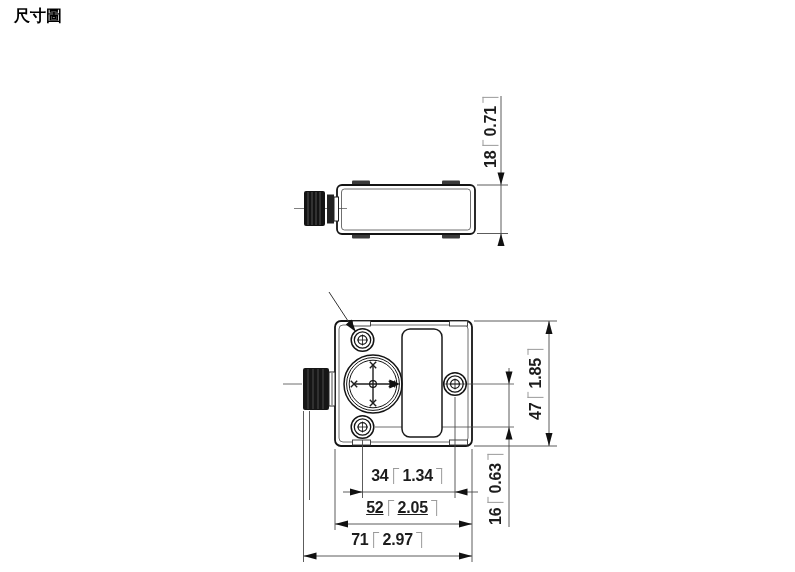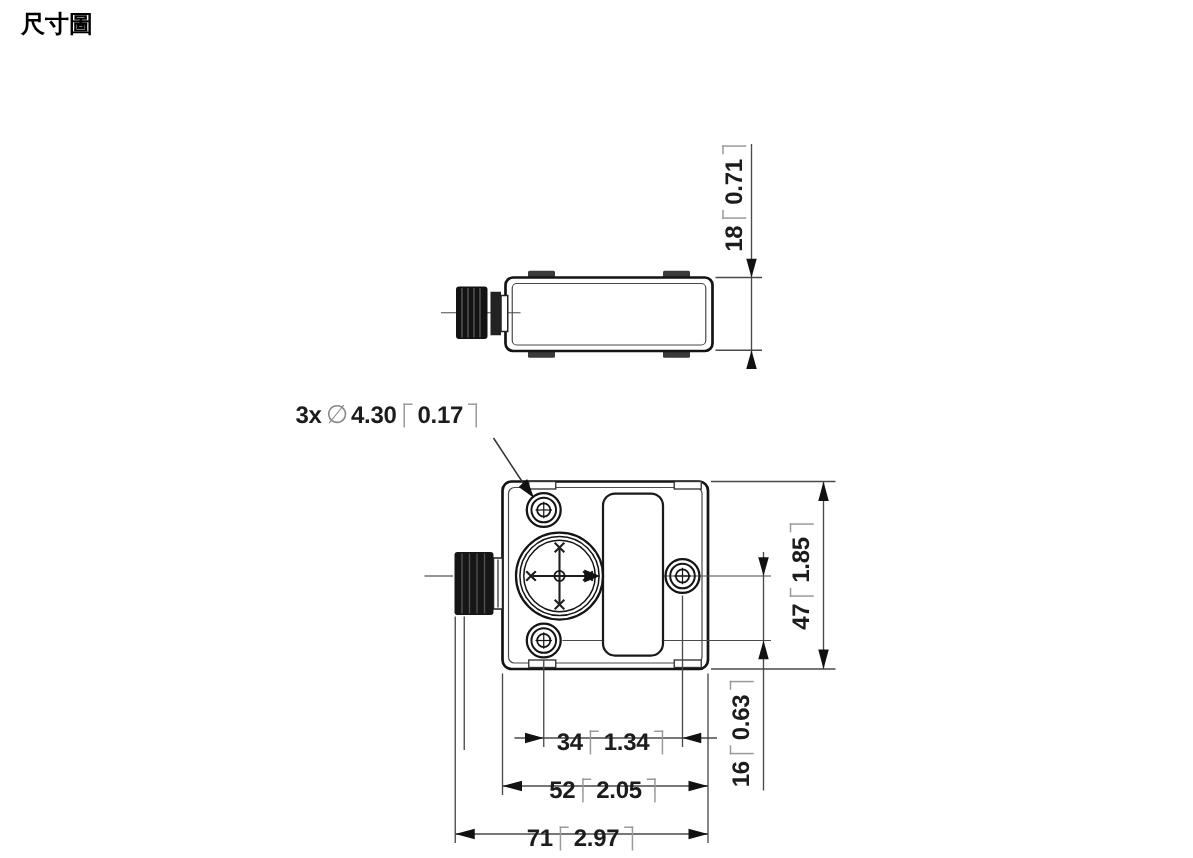--- a/index.html
+++ b/index.html
@@ -12,21 +12,21 @@
     font-size:16px; font-weight:bold; color:#000;
     font-family:"DejaVu Sans","Liberation Sans",sans-serif;
   }
   svg { position:absolute; left:0; top:0; }
   .dim-label {
     position:absolute; white-space:nowrap;
     font-family:"Liberation Sans",sans-serif;
     font-weight:bold; font-size:16px; line-height:19px; color:#1c1c1c;
     letter-spacing:-0.2px;
   }
-  .hc  { transform:translateX(-50%);margin-top:20px; }
+  .hc  { transform:translateX(-50%); }
   .rot { transform:translate(-50%,-50%) rotate(-90deg); transform-origin:center; }
   .br  { display:inline-block; width:5px; height:14.5px; vertical-align:-2.5px; }
   .bro { border-left:1.4px solid #9a9a9a; border-top:1.4px solid #9a9a9a; margin:0 3px 0 5px; }
   .brc { border-right:1.4px solid #9a9a9a; border-top:1.4px solid #9a9a9a; margin:0 5px 0 3px; }
   .dia { font-weight:normal; color:#8a8a8a; font-size:17px; padding:0 2px 0 3px;
          font-family:"DejaVu Sans",sans-serif; }
 </style>
 </head>
 <body>
 
@@ -187,41 +187,38 @@
       </g>
 
       <g stroke="#4a4a4a" stroke-width="0.9">
         <line x1="303.5" y1="556" x2="472" y2="556"></line>
         <polygon points="303.5,556 316.5,552.5 316.5,559.5" fill="#111" stroke="none"></polygon>
         <polygon points="472,556 459,552.5 459,559.5" fill="#111" stroke="none"></polygon>
       </g>
     </g>
   </svg>
 
-  <div class="dim-label" style="left:197px; top:268px;">
-    <span>3x</span><span class="dia">∅</span><span>4.30</span><span class="br bro"></span><span>0.17</span><span class="br brc"></span>
-  </div>
 
   <div class="dim-label rot" style="left:490px; top:130px;">
     <span>18</span><span class="br bro"></span><span>0.71</span><span class="br brc"></span>
   </div>
 
   <div class="dim-label rot" style="left:535px; top:382px;">
     <span>47</span><span class="br bro"></span><span>1.85</span><span class="br brc"></span>
   </div>
 
   <div class="dim-label rot" style="left:495px; top:487px;">
     <span>16</span><span class="br bro"></span><span>0.63</span><span class="br brc"></span>
   </div>
 
   <div class="dim-label hc" style="left:409px; top:466px;">
     <span>34</span><span class="br bro"></span><span>1.34</span><span class="br brc"></span>
   </div>
 
-  <div class="dim-label hc" style="left:404px; top:498px;">
+  <div class="dim-label hc" style="left:404px; top:498px;text-decoration:underline;">
     <span>52</span><span class="br bro"></span><span>2.05</span><span class="br brc"></span>
   </div>
 
   <div class="dim-label hc" style="left:389px; top:530px;">
     <span>71</span><span class="br bro"></span><span>2.97</span><span class="br brc"></span>
   </div>
 
 </div>
 
 </body></html>

